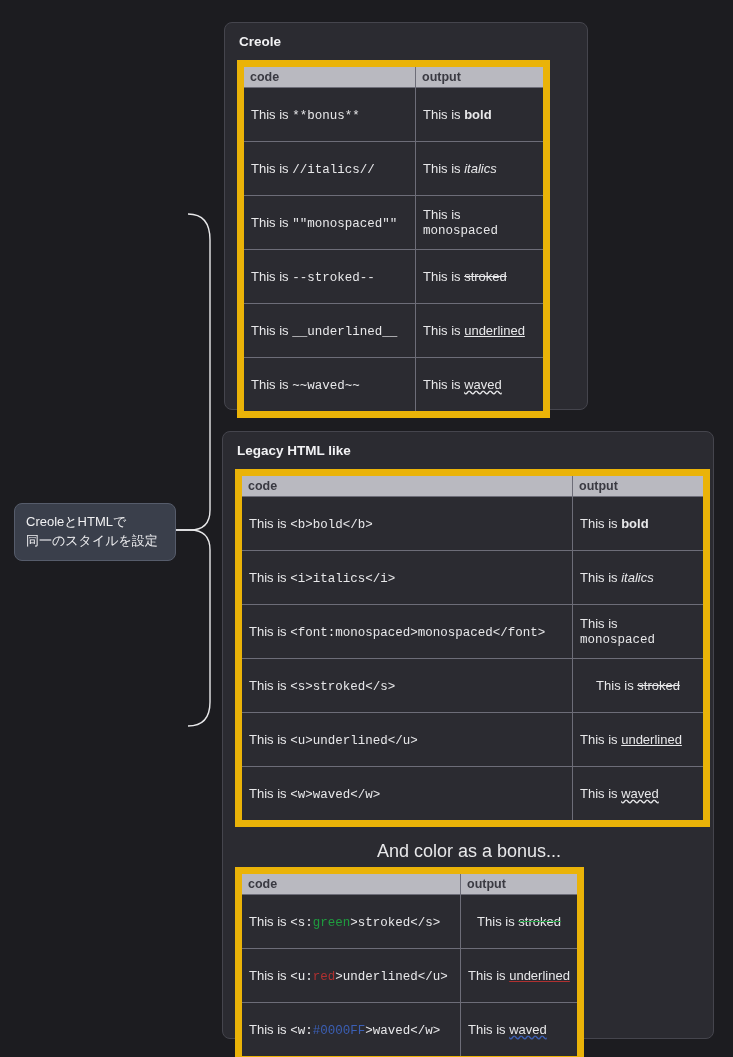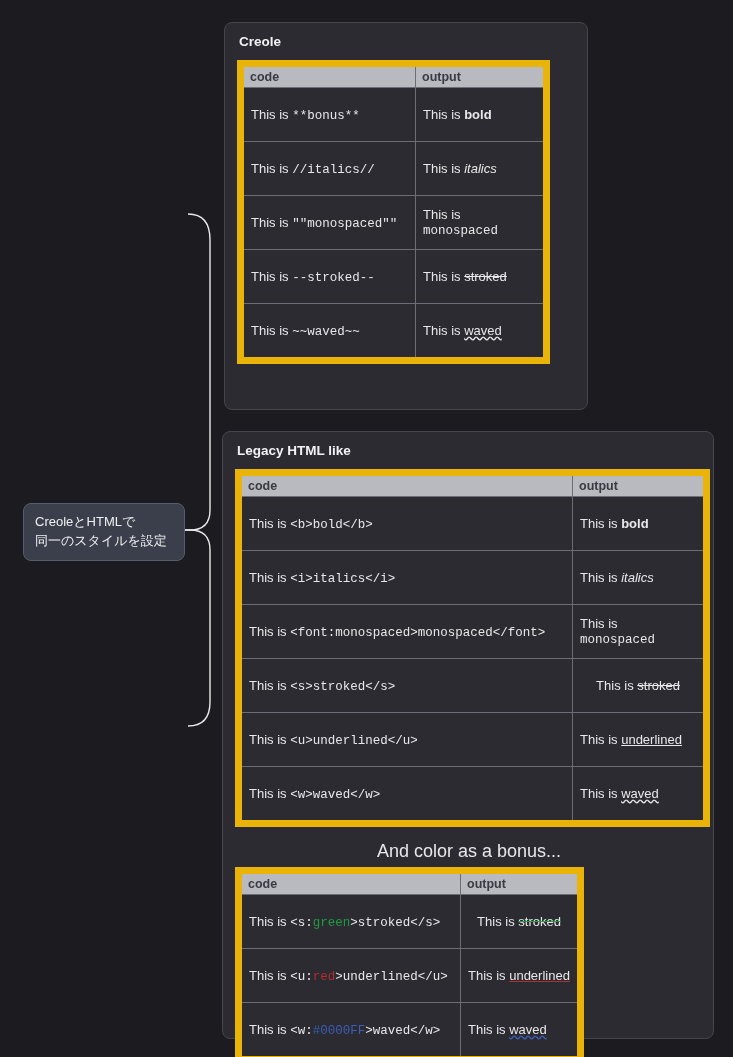--- a/index.html
+++ b/index.html
@@ -24,21 +24,21 @@
     left: 0;
     top: 0;
     width: 733px;
     height: 1057px;
     pointer-events: none;
   }
 
   
   .root-node {
     position: absolute;
-    left: 23px;
+    left: 14px;
     top: 503px;
     width: 162px;
     box-sizing: border-box;
     background: #3a3f4b;
     border: 1px solid #565c6b;
     border-radius: 8px;
     padding: 9px 11px;
     font-size: 13px;
     line-height: 1.45;
     color: #f0f0f2;
@@ -181,20 +181,24 @@
           </tr>
           <tr>
             <td><span>This is </span><span class="mono">""monospaced""</span></td>
             <td><span>This is </span><span class="mono">monospaced</span></td>
           </tr>
           <tr>
             <td><span>This is </span><span class="mono">--stroked--</span></td>
             <td><span>This is </span><span class="s">stroked</span></td>
           </tr>
           <tr>
+            <td><span>This is </span><span class="mono">__underlined__</span></td>
+            <td><span>This is </span><span class="u">underlined</span></td>
+          </tr>
+          <tr>
             <td><span>This is </span><span class="mono">~~waved~~</span></td>
             <td><span>This is </span><span class="w">waved</span></td>
           </tr>
         </tbody>
       </table>
     </div>
   </div>
 
   <div class="panel" id="panel-legacy">
     <div class="panel-title">Legacy HTML like</div>

